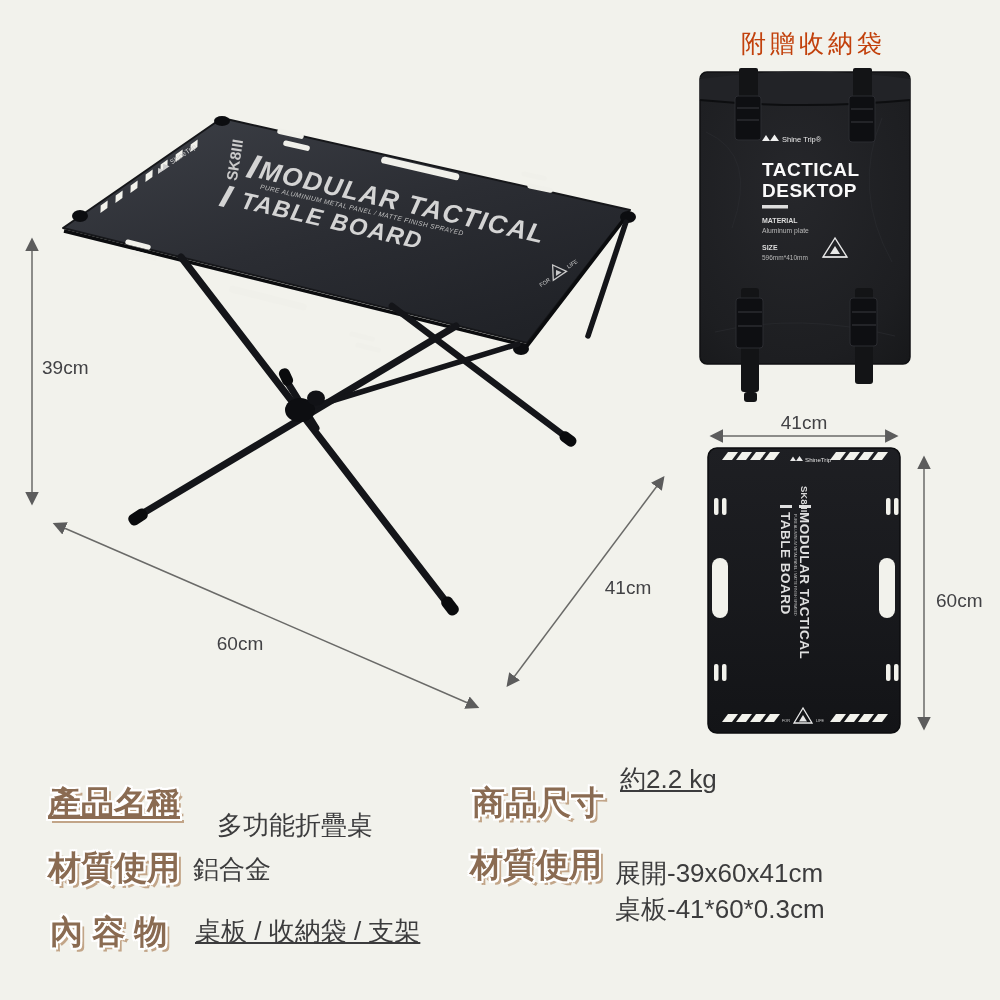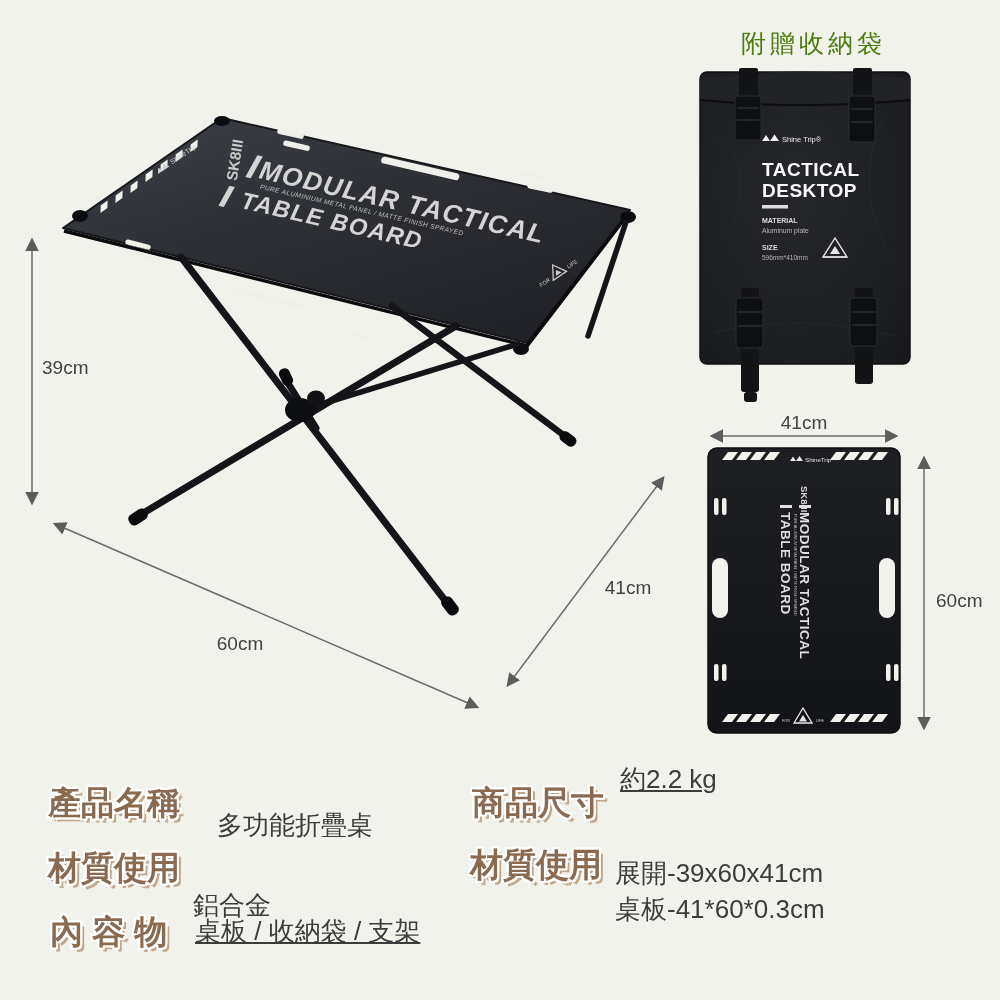--- a/index.html
+++ b/index.html
@@ -5,21 +5,21 @@
   html,body { margin:0; padding:0; background:#ffffff; }
   .stage {
     position:relative; width:1000px; height:1000px;
     background:#f2f2ec; overflow:hidden;
     font-family:"Liberation Sans", sans-serif;
   }
   svg.art { position:absolute; left:0; top:0; display:block; }
   .dim-label { font-size:19px; fill:#424245; }
   .bag-caption {
     position:absolute; left:741px; top:27px;
-    font-size:25px; letter-spacing:4px; color:#4d7c0f; white-space:pre;
+    font-size:25px; letter-spacing:4px; color:#c2410c; white-space:pre;
   }
   .spec-label {
     position:absolute; font-size:33px; font-weight:bold; color:#8a6b52;
     white-space:pre; letter-spacing:0px;
     text-shadow:
       -2px -2px 0 #fff, -2px 0 0 #fff, -2px 2px 0 #fff,
        0 -2px 0 #fff,  0 2px 0 #fff,
        2px -2px 0 #fff, 2px 0 0 #fff, 2px 2px 0 #fff,
        4px 4px 0 #c2a588;
   }
@@ -265,28 +265,28 @@
         <line x1="924" y1="458" x2="924" y2="728" marker-start="url(#ah)" marker-end="url(#ah)"></line>
       </g>
       <text class="dim-label" x="804" y="429" text-anchor="middle">41cm</text>
       <text class="dim-label" x="936" y="607">60cm</text>
     </g>
   </svg>
 
   <div class="bag-caption">附贈收納袋</div>
 
   <div>
-    <div class="spec-label" style="left:48px; top:781px;">產品名稱</div>
+    <div class="spec-label" style="left:48px; top:781px;text-decoration:underline;">產品名稱</div>
     <div class="spec-value" style="left:193px; top:808px;margin-left:24px;">多功能折疊桌</div>
 
     <div class="spec-label" style="left:472px; top:781px;">商品尺寸</div>
     <div class="spec-value" style="left:620px; top:762px;text-decoration:underline;">約2.2 kg</div>
 
     <div class="spec-label" style="left:48px; top:846px;font-family:Liberation Mono, monospace;">材質使用</div>
-    <div class="spec-value" style="left:193px; top:852px;margin-top:36px;">鋁合金</div>
+    <div class="spec-value" style="left:193px; top:852px;">鋁合金</div>
 
     <div class="spec-label" style="left:470px; top:843px;">材質使用</div>
     <div class="spec-value" style="left:615px; top:856px;">展開-39x60x41cm</div>
     <div class="spec-value" style="left:615px; top:892px;">桌板-41*60*0.3cm</div>
 
     <div class="spec-label" style="left:50px; top:910px;">內 容 物</div>
     <div class="spec-value" style="left:195px; top:914px;text-decoration:underline;">桌板 / 收納袋 / 支架</div>
   </div>
 
 </div>

